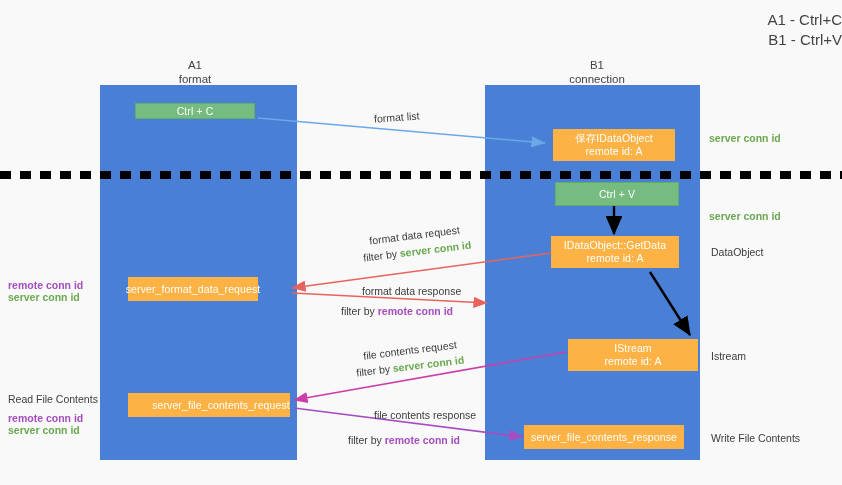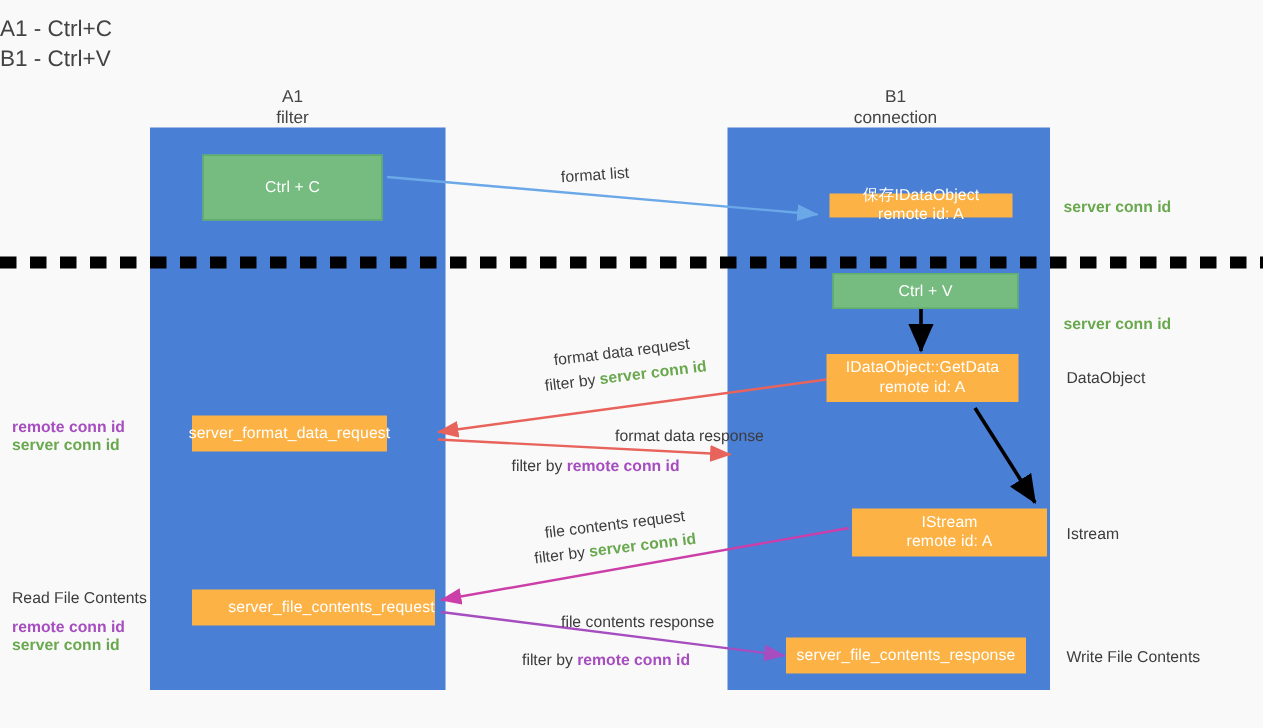--- a/index.html
+++ b/index.html
@@ -10,21 +10,21 @@
     position: relative;
     overflow: hidden;
     color: #3c3c3c;
   }
   #stage { position:absolute; left:0; top:0; width:842px; height:485px; }
   .abs { position:absolute; }
 
   
   .title {
     left:0; top:10px; width:842px;
-    text-align:left;
+    text-align:right;
     font-size:15px; line-height:20px;
     color:#434343;
     white-space:pre-line;
   }
 
   
   .colhead {
     text-align:center; font-size:11.5px; line-height:14px;
     color:#434343; white-space:pre-line;
   }
@@ -54,21 +54,21 @@
 </style>
 </head>
 <body>
 
 <div id="stage">
 
   <div class="abs title">A1 - Ctrl+C
 B1 - Ctrl+V</div>
 
   <div class="abs colhead" style="left:125px; top:58px; width:140px;">A1
-filter</div>
+format</div>
   <div class="abs colhead" style="left:527px; top:58px; width:140px;">B1
 connection</div>
 
   <div class="abs lane" style="left:100px; top:85px; width:197px; height:375px;"></div>
   <div class="abs lane" style="left:485px; top:85px; width:215px; height:375px;"></div>
 
   <svg class="abs" style="left:0; top:0;" width="842" height="485">
     <defs>
       <marker id="ah-blue" markerWidth="9" markerHeight="7" refX="8.5" refY="3.5" orient="auto">
         <polygon points="0 0, 9 3.5, 0 7" fill="#6aa8e8"></polygon>
@@ -97,23 +97,23 @@
 
     <line x1="292" y1="293" x2="487" y2="303" stroke="#e8635c" stroke-width="1.6" marker-end="url(#ah-red)"></line>
 
     <line x1="566" y1="352" x2="294" y2="400" stroke="#cc3fa8" stroke-width="1.6" marker-end="url(#ah-magenta)"></line>
 
     <line x1="294" y1="408" x2="523" y2="437" stroke="#a64dbf" stroke-width="1.6" marker-end="url(#ah-purple)"></line>
 
     <line x1="0" y1="175" x2="842" y2="175" stroke="#000000" stroke-width="8" stroke-dasharray="11 9"></line>
   </svg>
 
-  <div class="abs box green" style="left:135px; top:103px; width:120px; height:44px;">Ctrl + C</div>
+  <div class="abs box green" style="left:135px; top:103px; width:120px; height:16px;">Ctrl + C</div>
 
-  <div class="abs box orange" style="left:553px; top:129px; width:122px; height:16px;">保存IDataObject
+  <div class="abs box orange" style="left:553px; top:129px; width:122px; height:32px;">保存IDataObject
 remote id: A</div>
 
   <div class="abs box green" style="left:555px; top:182px; width:124px; height:24px;">Ctrl + V</div>
 
   <div class="abs box orange" style="left:551px; top:236px; width:128px; height:32px;">IDataObject::GetData
 remote id: A</div>
 
   <div class="abs box orange" style="left:128px; top:277px; width:130px; height:24px;">server_format_data_request</div>
 
 
@@ -122,21 +122,21 @@
 
   <div class="abs box orange" style="left:128px; top:393px; width:162px; height:24px;padding-left:24px;">server_file_contents_request</div>
 
   <div class="abs box orange" style="left:524px; top:425px; width:160px; height:24px;">server_file_contents_response</div>
 
   <div class="abs lbl" style="left:374px; top:111px; transform:rotate(-4deg);">format list</div>
 
   <div class="abs lbl" style="left:369px; top:229px; transform:rotate(-7deg);">format data request</div>
   <div class="abs lbl" style="left:363px; top:245px; transform:rotate(-7deg); white-space:nowrap;"><span>filter by </span><span class="green-t">server conn id</span></div>
 
-  <div class="abs lbl" style="left:362px; top:285px;margin-left:48px;">format data response</div>
+  <div class="abs lbl" style="left:362px; top:285px;">format data response</div>
   <div class="abs lbl" style="left:341px; top:305px; white-space:nowrap;"><span>filter by </span><span class="purple-t">remote conn id</span></div>
 
   <div class="abs lbl" style="left:363px; top:344px; transform:rotate(-7deg);">file contents request</div>
   <div class="abs lbl" style="left:356px; top:360px; transform:rotate(-7deg); white-space:nowrap;"><span>filter by </span><span class="green-t">server conn id</span></div>
 
   <div class="abs lbl" style="left:374px; top:409px;">file contents response</div>
   <div class="abs lbl" style="left:348px; top:434px; white-space:nowrap;"><span>filter by </span><span class="purple-t">remote conn id</span></div>
 
   <div class="abs lbl green-t" style="left:709px; top:132px;">server conn id</div>
   <div class="abs lbl green-t" style="left:709px; top:210px;">server conn id</div>

